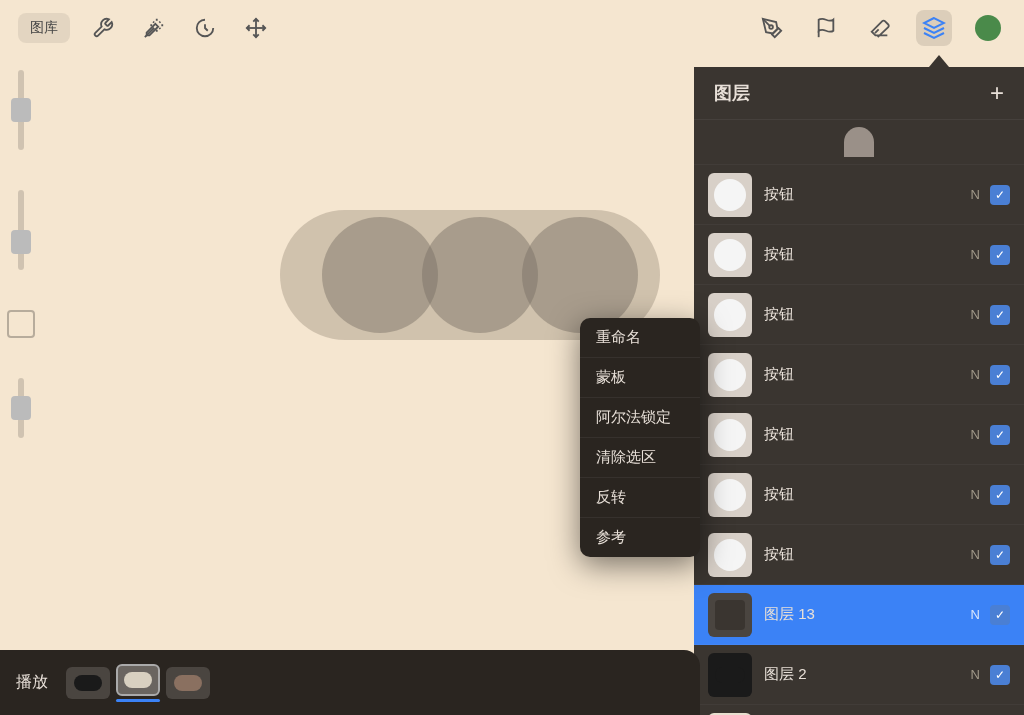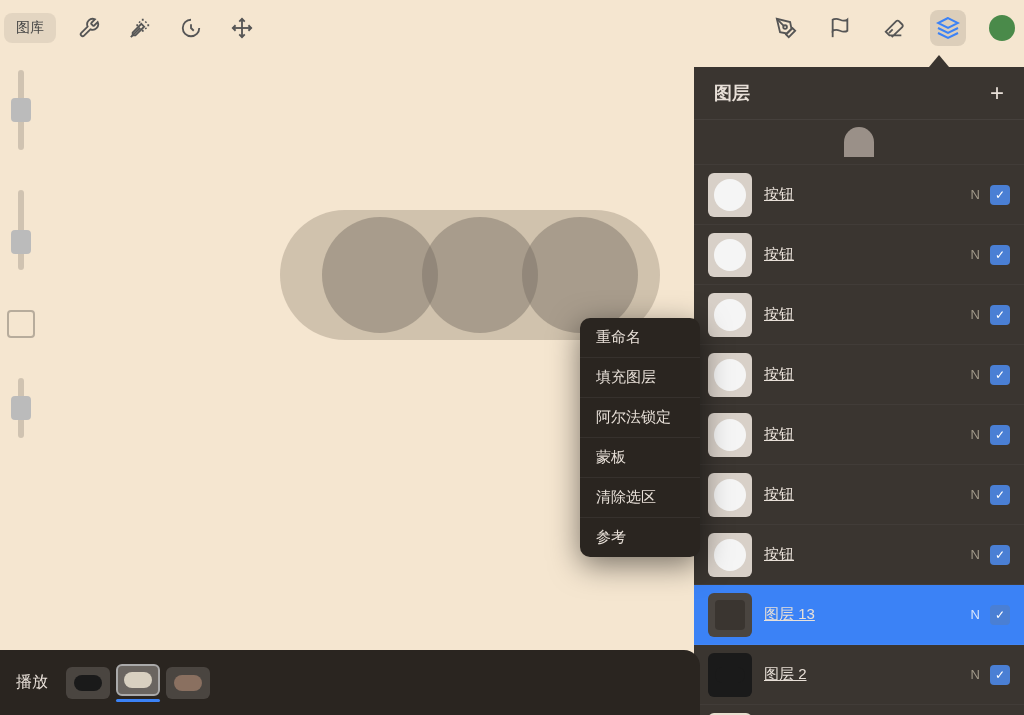--- a/index.html
+++ b/index.html
@@ -23,21 +23,21 @@
 
     
     .top-toolbar {
       position: absolute;
       top: 0; left: 0;
       width: 100%;
       height: 55px;
       display: flex;
       align-items: center;
       justify-content: space-between;
-      padding: 0 4px;
+      padding: 0 18px;
       z-index: 10;
     }
 
     .toolbar-left {
       display: flex;
       align-items: center;
       gap: 15px;
     }
 
     .toolbar-right {
@@ -216,21 +216,20 @@
 
     .layer-thumb.layer15-thumb {
       background: #4a4540;
       border-radius: 6px;
     }
 
     .layer-name {
       flex: 1;
       color: #e8e0d8;
       font-size: 15px;
-      text-decoration: underline;
     }
 
     .layer-mode {
       color: #a09888;
       font-size: 13px;
       margin-right: 10px;
     }
 
     .layer-item.active .layer-mode {
       color: rgba(255,255,255,0.8);
@@ -556,24 +555,24 @@
       <div class="layer-thumb light"></div>
       <span class="layer-name">背景颜色</span>
       <span class="layer-mode"></span>
       <div class="layer-checkbox bg-check"></div>
     </div>
   </div>
 </div>
 
 <div class="context-menu">
   <div class="context-menu-item">重命名</div>
-  <div class="context-menu-item">填充图层</div>
+  <div class="context-menu-item">蒙板</div>
   <div class="context-menu-item">阿尔法锁定</div>
-  <div class="context-menu-item">蒙板</div>
   <div class="context-menu-item">清除选区</div>
+  <div class="context-menu-item">反转</div>
   <div class="context-menu-item">参考</div>
 
 </div>
 
 <div class="bottom-toolbar">
   <span class="bottom-label">播放</span>
   <div class="bottom-shape-wrapper">
     <div class="bottom-shape-btn">
       <div class="shape-dark-pill"></div>
     </div>

